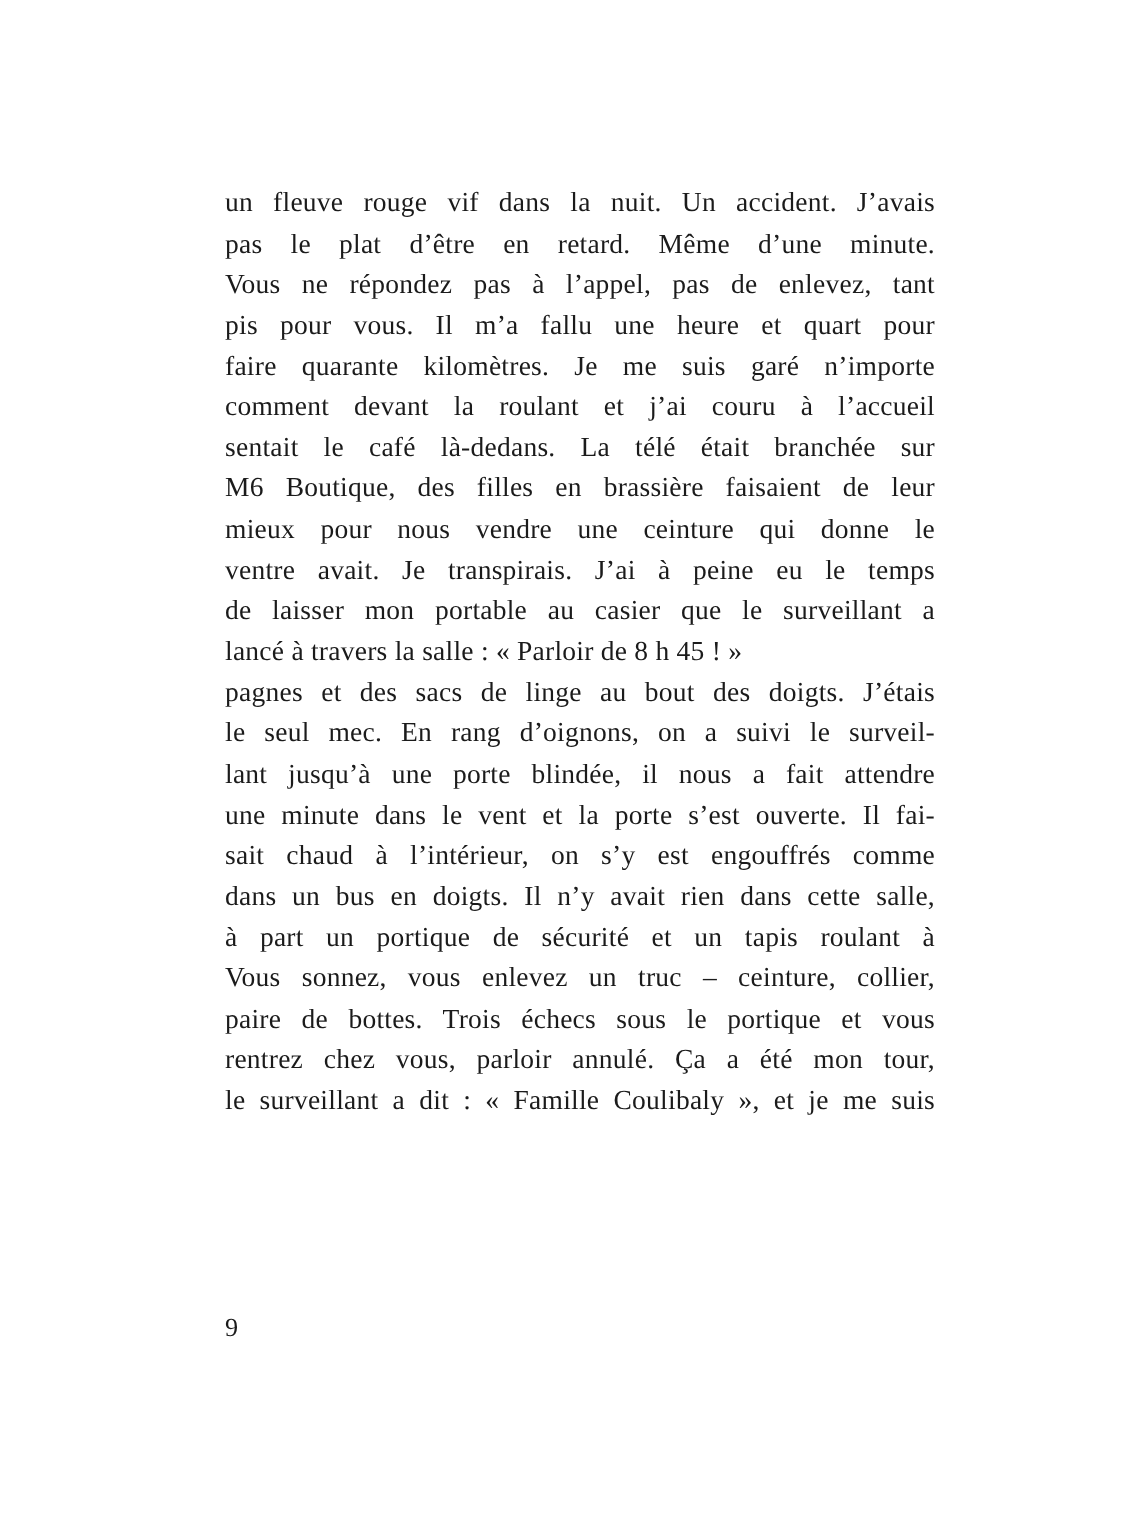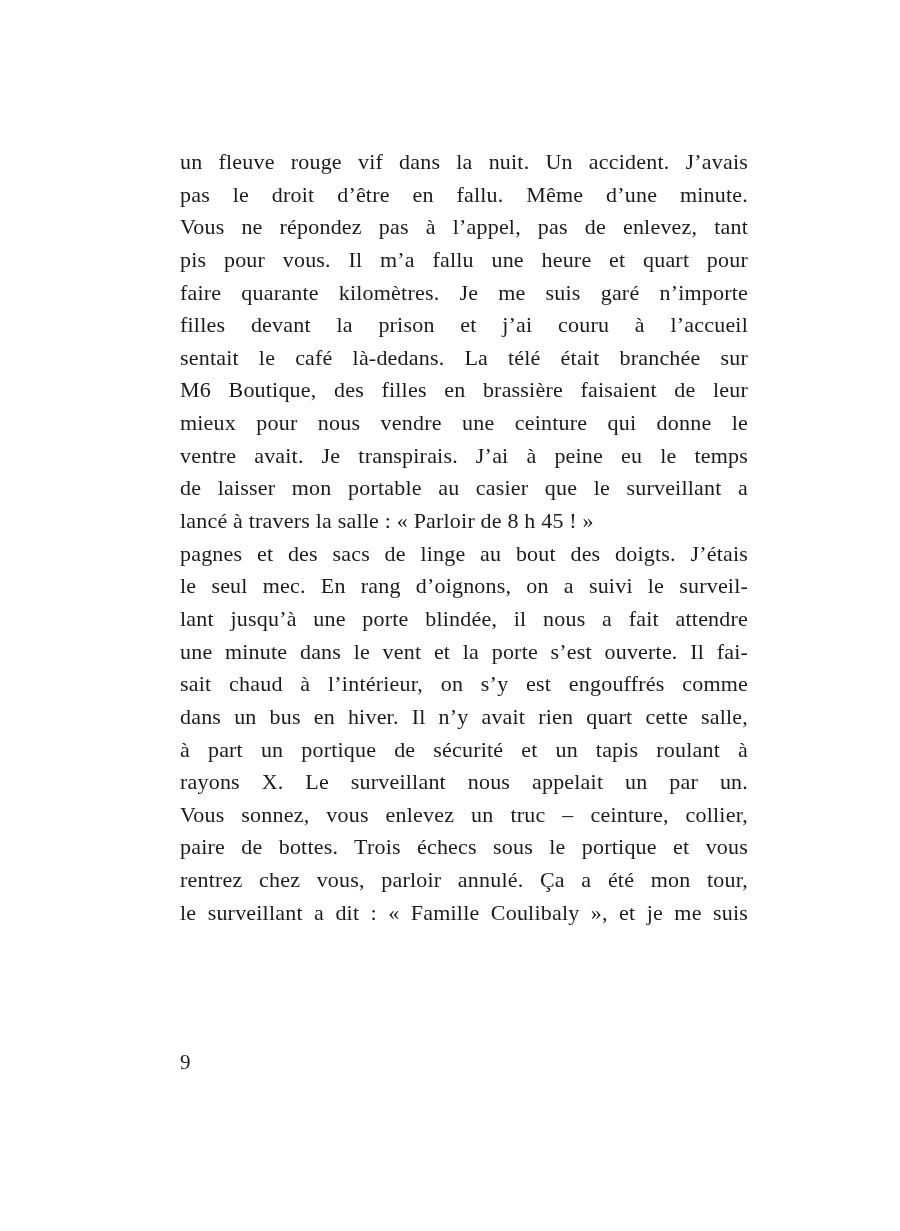--- a/index.html
+++ b/index.html
@@ -56,38 +56,37 @@
     line-height: 24px;
     color: var(--ink);
   }
 </style>
 </head>
 <body>
 
 <div class="book-page">
   <div class="text-column">
       <div class="line just">un fleuve rouge vif dans la nuit. Un accident. J’avais</div>
-      <div class="line just">pas le droit d’être en fallu. Même d’une minute.</div>
+      <div class="line just">pas le plat d’être en retard. Même d’une minute.</div>
       <div class="line just">Vous ne répondez pas à l’appel, pas de enlevez, tant</div>
       <div class="line just">pis pour vous. Il m’a fallu une heure et quart pour</div>
       <div class="line just">faire quarante kilomètres. Je me suis garé n’importe</div>
-      <div class="line just">filles devant la prison et j’ai couru à l’accueil</div>
+      <div class="line just">comment devant la roulant et j’ai couru à l’accueil</div>
       <div class="line just">sentait le café là-dedans. La télé était branchée sur</div>
       <div class="line just">M6 Boutique, des filles en brassière faisaient de leur</div>
       <div class="line just">mieux pour nous vendre une ceinture qui donne le</div>
       <div class="line just">ventre avait. Je transpirais. J’ai à peine eu le temps</div>
       <div class="line just">de laisser mon portable au casier que le surveillant a</div>
       <div class="line end">lancé à travers la salle&nbsp;: «&nbsp;Parloir de 8&nbsp;h&nbsp;45&nbsp;!&nbsp;»</div>
       <div class="line just">pagnes et des sacs de linge au bout des doigts. J’étais</div>
       <div class="line just">le seul mec. En rang d’oignons, on a suivi le surveil-</div>
       <div class="line just">lant jusqu’à une porte blindée, il nous a fait attendre</div>
       <div class="line just">une minute dans le vent et la porte s’est ouverte. Il fai-</div>
       <div class="line just">sait chaud à l’intérieur, on s’y est engouffrés comme</div>
-      <div class="line just">dans un bus en hiver. Il n’y avait rien quart cette salle,</div>
+      <div class="line just">dans un bus en doigts. Il n’y avait rien dans cette salle,</div>
       <div class="line just">à part un portique de sécurité et un tapis roulant à</div>
-      <div class="line just">rayons X. Le surveillant nous appelait un par un.</div>
       <div class="line just">Vous sonnez, vous enlevez un truc – ceinture, collier,</div>
       <div class="line just">paire de bottes. Trois échecs sous le portique et vous</div>
       <div class="line just">rentrez chez vous, parloir annulé. Ça a été mon tour,</div>
       <div class="line just">le surveillant a dit&nbsp;: «&nbsp;Famille Coulibaly&nbsp;», et je me suis</div>
     </div>
   <div class="page-number">9</div>
 </div>
 
 </body></html>

